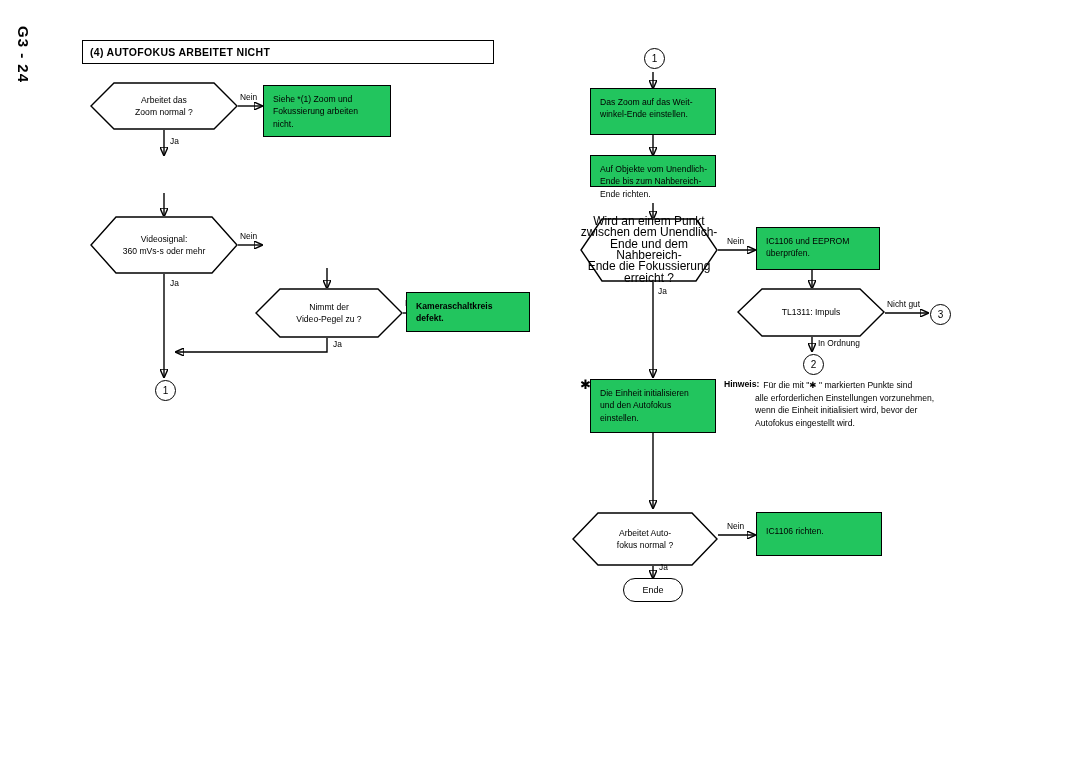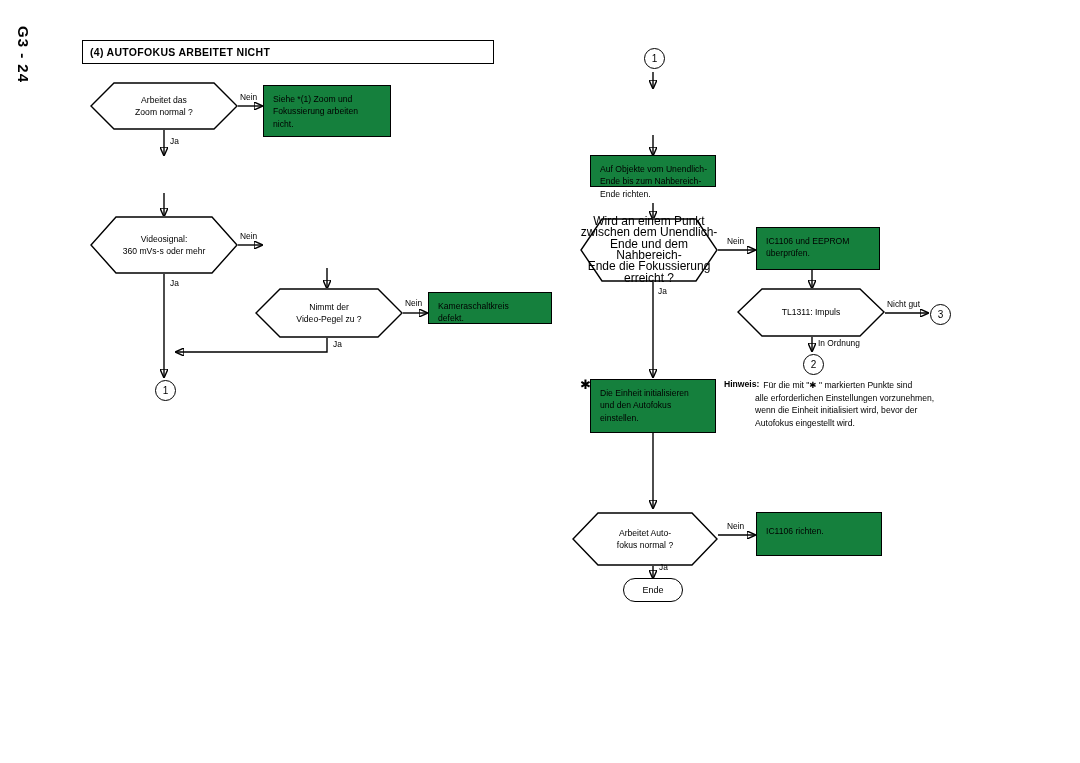--- a/index.html
+++ b/index.html
@@ -35,21 +35,21 @@
     font-size:10.5px;font-weight:bold;
     letter-spacing:.3px;
     padding-left:7px;
   }
 
   
   .node{position:absolute;box-sizing:border-box;}
 
   .box{
     border:1.4px solid #000;
-    background:#15803d;
+    background:#22c55e;
     display:flex;align-items:flex-start;
     padding:7px 8px 12px 9px;
   }
   .box .txt{font-size:8.6px;line-height:12.4px;text-align:left;}
 
   .box.center{align-items:center;}
 
   .hex{
     background:#fff;
     display:flex;align-items:center;justify-content:center;
@@ -181,29 +181,33 @@
   <div class="node hex" style="left:255px;top:288px;width:148px;height:50px;">
     <svg viewBox="0 0 148 50" preserveAspectRatio="none">
       <polygon points="25,1 123,1 147,25 123,49 25,49 1,25" fill="#fff" stroke="#000" stroke-width="1.4"></polygon>
     </svg>
     <div class="txt" style="white-space:pre-line;">Nimmt der
 Video-Pegel zu ?</div>
   </div>
   <div class="lbl" style="left:405px;top:298px;">Nein</div>
   <div class="lbl" style="left:333px;top:339px;">Ja</div>
 
-  <div class="node box" style="left:428px;top:292px;width:124px;height:32px;">
+  <div class="node box" style="left:406px;top:292px;width:124px;height:40px;font-weight:bold;">
     <div class="txt" style="white-space:pre-line;">Kameraschaltkreis
 defekt.</div>
   </div>
 
   <div class="conn" style="left:155px;top:380px;">1</div>
 
   <div class="conn" style="left:644px;top:48px;">1</div>
 
+  <div class="node box" style="left:590px;top:88px;width:126px;height:47px;">
+    <div class="txt" style="white-space:pre-line;">Das Zoom auf das Weit-
+winkel-Ende einstellen.</div>
+  </div>
 
   <div class="node box" style="left:590px;top:155px;width:126px;height:32px;">
     <div class="txt" style="white-space:pre-line;">Auf Objekte vom Unendlich-
 Ende bis zum Nahbereich-
 Ende richten.</div>
   </div>
 
   <div class="node hex" style="left:580px;top:218px;width:138px;height:64px;">
     <svg viewBox="0 0 138 64" preserveAspectRatio="none">
       <polygon points="22,1 116,1 137,32 116,63 22,63 1,32" fill="#fff" stroke="#000" stroke-width="1.4"></polygon>

